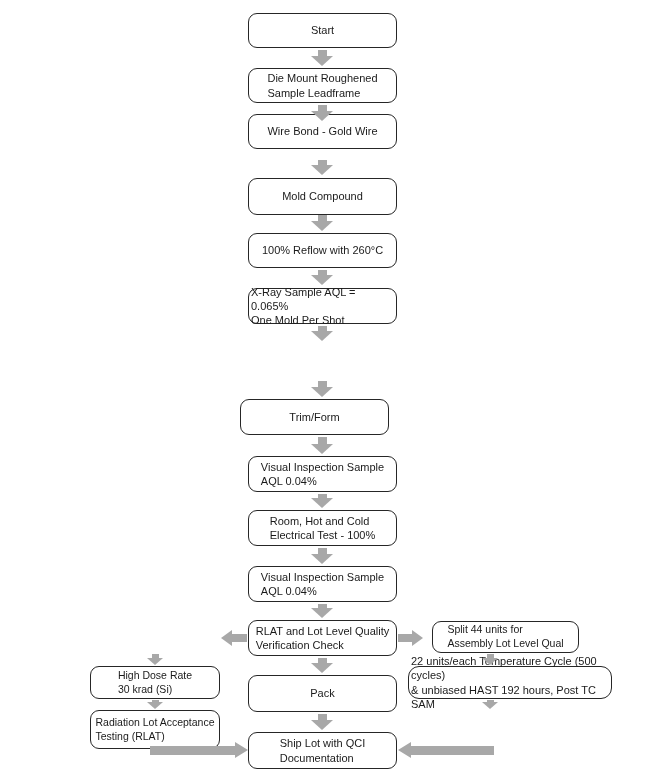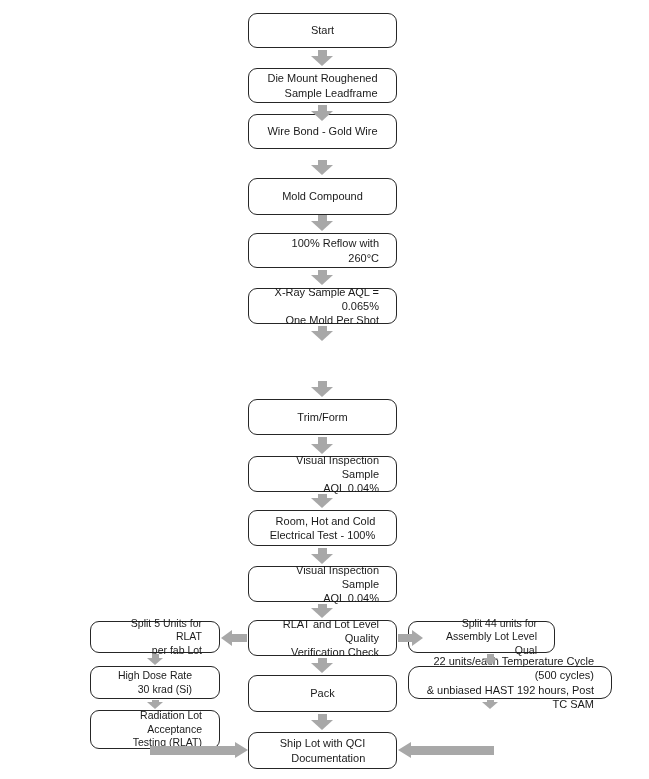--- a/index.html
+++ b/index.html
@@ -7,22 +7,22 @@
   }
   html,body{margin:0;padding:0;background:var(--page-bg);}
   .canvas{
     position:relative;width:649px;height:779px;background:var(--page-bg);
     font-family:"Liberation Sans","DejaVu Sans",sans-serif;color:var(--text);
     overflow:hidden;
   }
   .node{
     position:absolute;box-sizing:border-box;
     background:var(--box-bg);border:1.5px solid var(--border);border-radius:9px;
-    display:flex;align-items:center;justify-content:center;text-align:right;
-    font-size:11px;line-height:1.3;white-space:pre-line;padding:1px 17px;
+    display:flex;align-items:center;justify-content:center;text-align:left;
+    font-size:11px;line-height:1.3;white-space:pre-line;padding:1px 2px;
   }
   .node.side{font-size:10.5px;}
   .node.wide{font-size:11px;border-radius:11px;}
   
   .ar{position:absolute;display:flex;}
   .ar-down{flex-direction:column;align-items:center;}
   .ar-down .stem{width:9px;flex:1;background:var(--arrow);}
   .ar-down .head{width:0;height:0;border-left:11px solid transparent;border-right:11px solid transparent;border-top:10px solid var(--arrow);}
   .ar-down.sm .stem{width:7px;}
   .ar-down.sm .head{border-left-width:8px;border-right-width:8px;border-top-width:7px;}
@@ -42,41 +42,39 @@
 <div class="canvas">
 
   <div class="node" style="left:248px;top:13px;width:149px;height:35px">Start</div>
   <div class="node" style="left:248px;top:68px;width:149px;height:35px">Die Mount Roughened
 Sample Leadframe</div>
   <div class="node" style="left:248px;top:114px;width:149px;height:35px">Wire Bond - Gold Wire</div>
   <div class="node" style="left:248px;top:178px;width:149px;height:37px">Mold Compound</div>
   <div class="node" style="left:248px;top:233px;width:149px;height:35px">100% Reflow with 260°C</div>
   <div class="node" style="left:248px;top:288px;width:149px;height:36px">X-Ray Sample AQL = 0.065%
 One Mold Per Shot</div>
-  <div class="node" style="left:248px;top:399px;width:149px;height:36px">Trim/Form</div>
+  <div class="node" style="left:240px;top:399px;width:149px;height:36px">Trim/Form</div>
   <div class="node" style="left:248px;top:456px;width:149px;height:36px">Visual Inspection Sample
 AQL 0.04%</div>
   <div class="node" style="left:248px;top:510px;width:149px;height:36px">Room, Hot and Cold
 Electrical Test - 100%</div>
   <div class="node" style="left:248px;top:566px;width:149px;height:36px">Visual Inspection Sample
 AQL 0.04%</div>
   <div class="node" style="left:248px;top:620px;width:149px;height:36px">RLAT and Lot Level Quality
 Verification Check</div>
   <div class="node" style="left:248px;top:675px;width:149px;height:37px">Pack</div>
   <div class="node" style="left:248px;top:732px;width:149px;height:37px">Ship Lot with QCI
 Documentation</div>
 
-  <div class="node side" style="left:90px;top:621px;width:130px;height:32px">Split 5 Units for RLAT
-per fab Lot</div>
   <div class="node side" style="left:90px;top:666px;width:130px;height:33px">High Dose Rate
 30 krad (Si)</div>
   <div class="node side" style="left:90px;top:710px;width:130px;height:39px">Radiation Lot Acceptance
 Testing (RLAT)</div>
 
-  <div class="node side" style="left:408px;top:621px;width:147px;height:32px">Split 44 units for
+  <div class="node side" style="left:432px;top:621px;width:147px;height:32px">Split 44 units for
 Assembly Lot Level Qual</div>
   <div class="node wide" style="left:408px;top:666px;width:204px;height:33px">22 units/each Temperature Cycle (500 cycles)
 &amp; unbiased HAST 192 hours, Post TC SAM</div>
 
   <div class="ar ar-down" style="left:311px;top:50px;width:22px;height:16px">
       <div class="stem"></div>
       <div class="head"></div>
     </div>
   <div class="ar ar-down" style="left:311px;top:105px;width:22px;height:16px">
       <div class="stem"></div>

